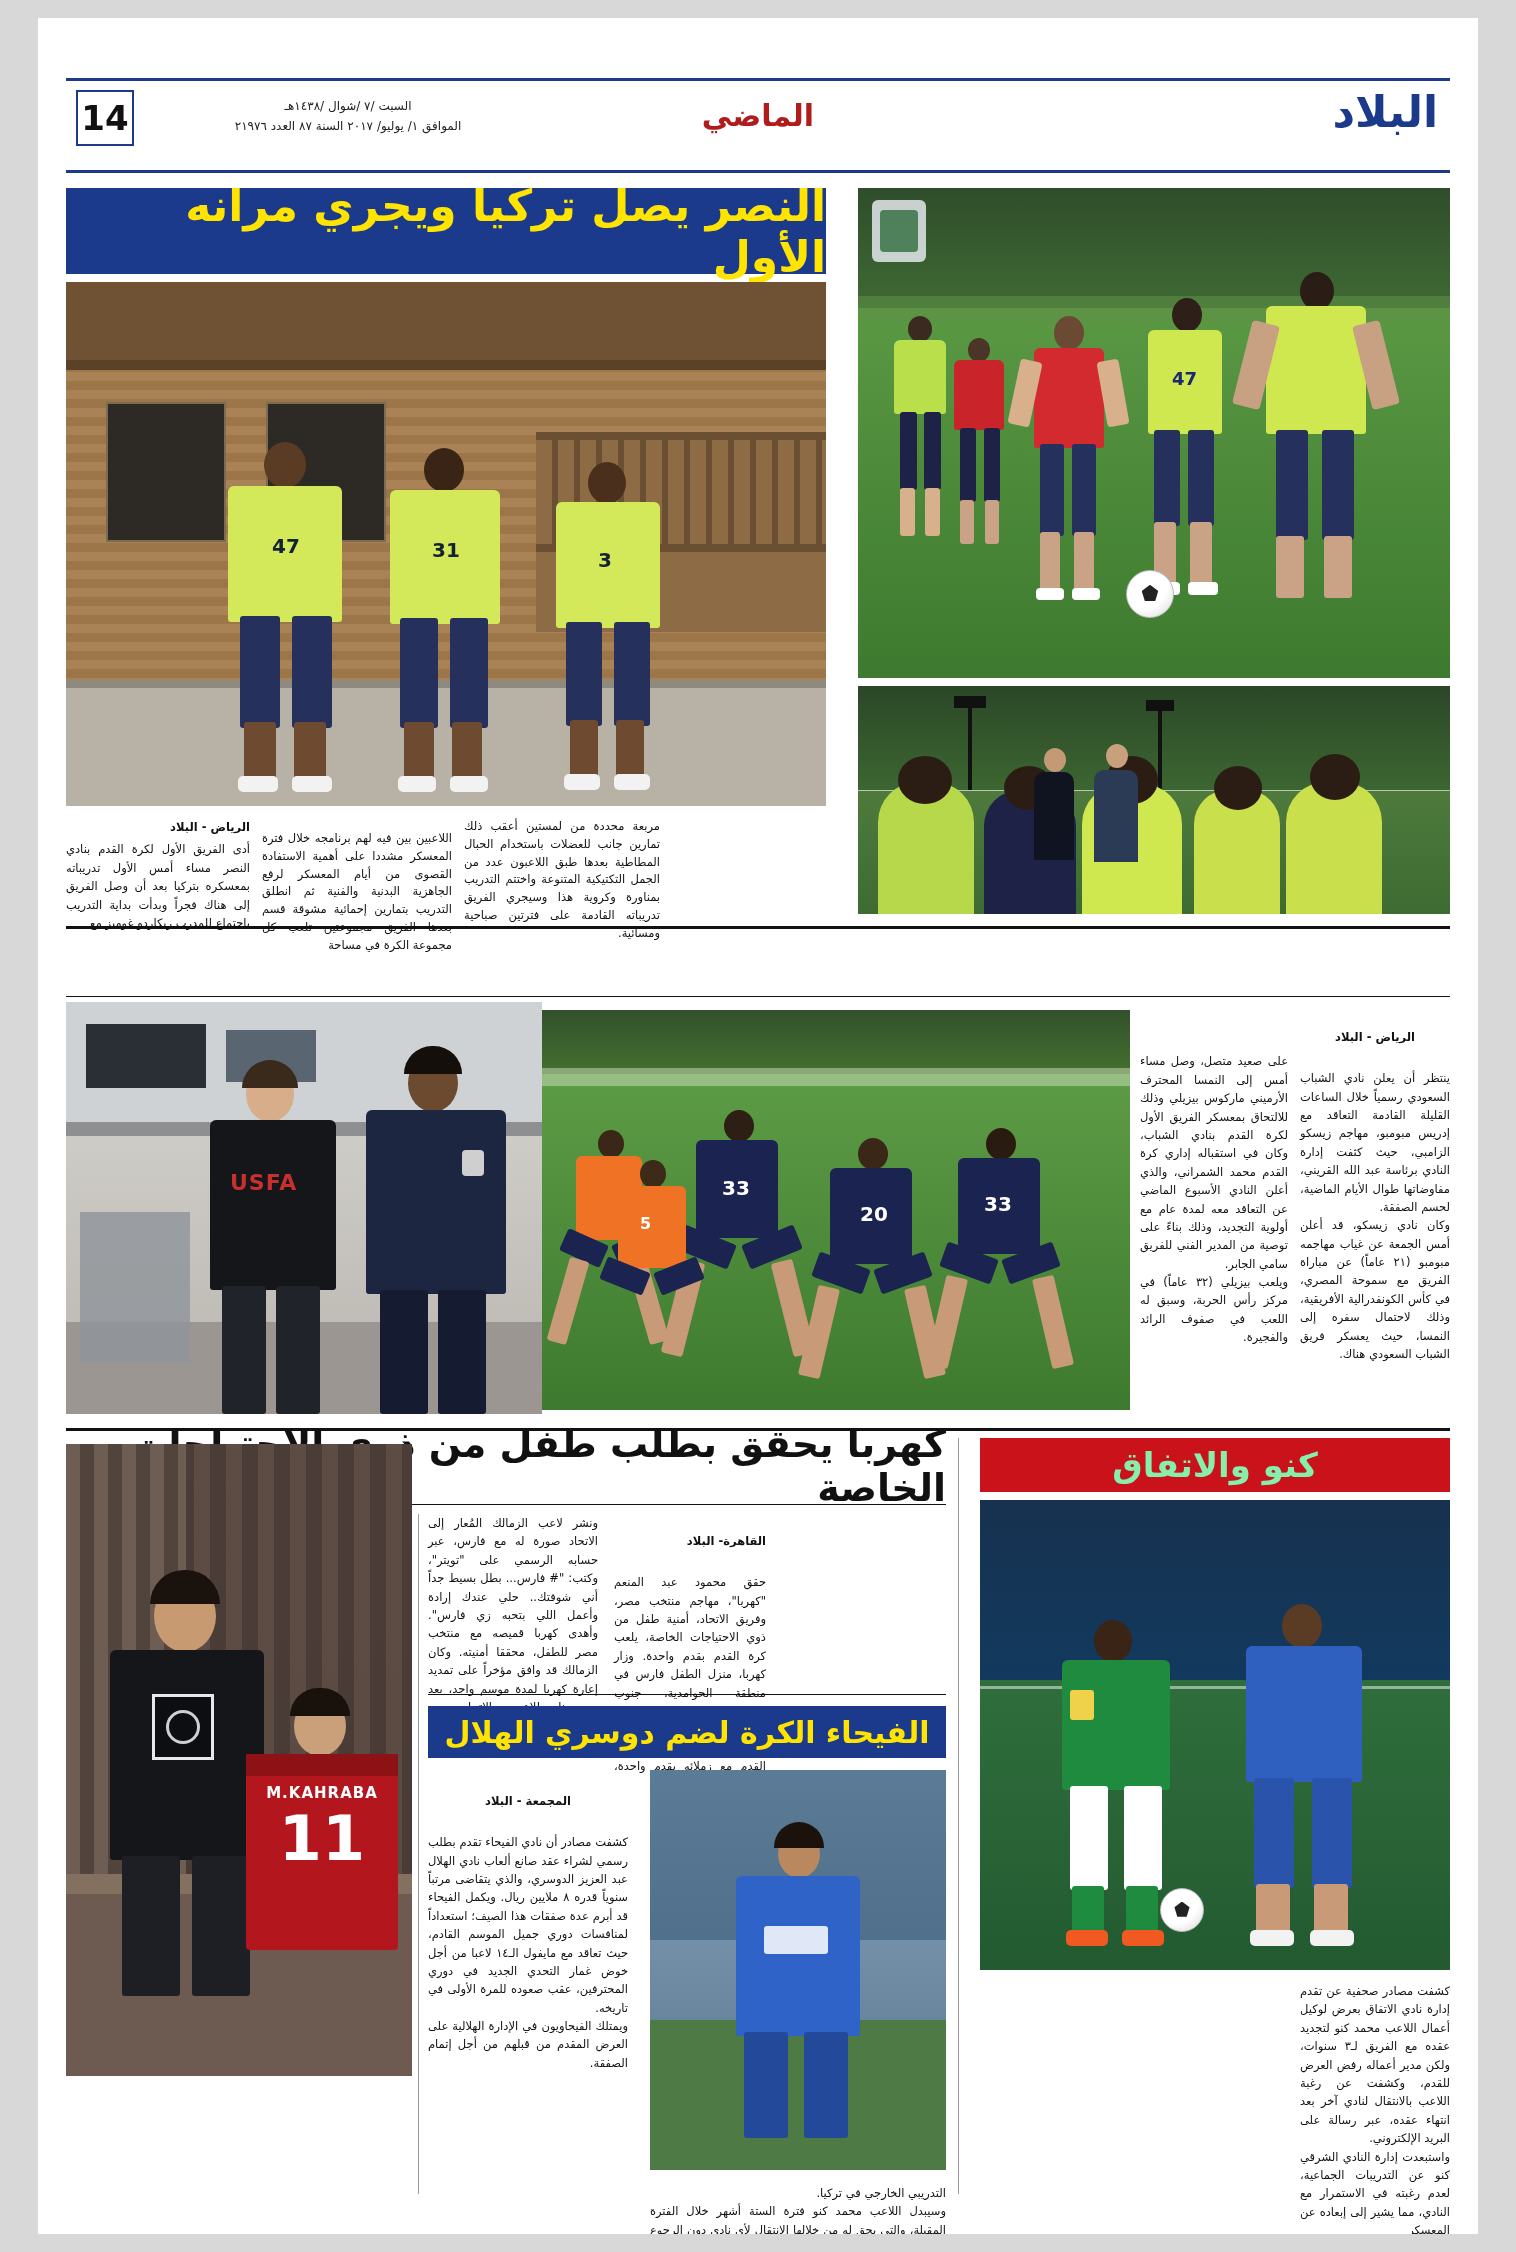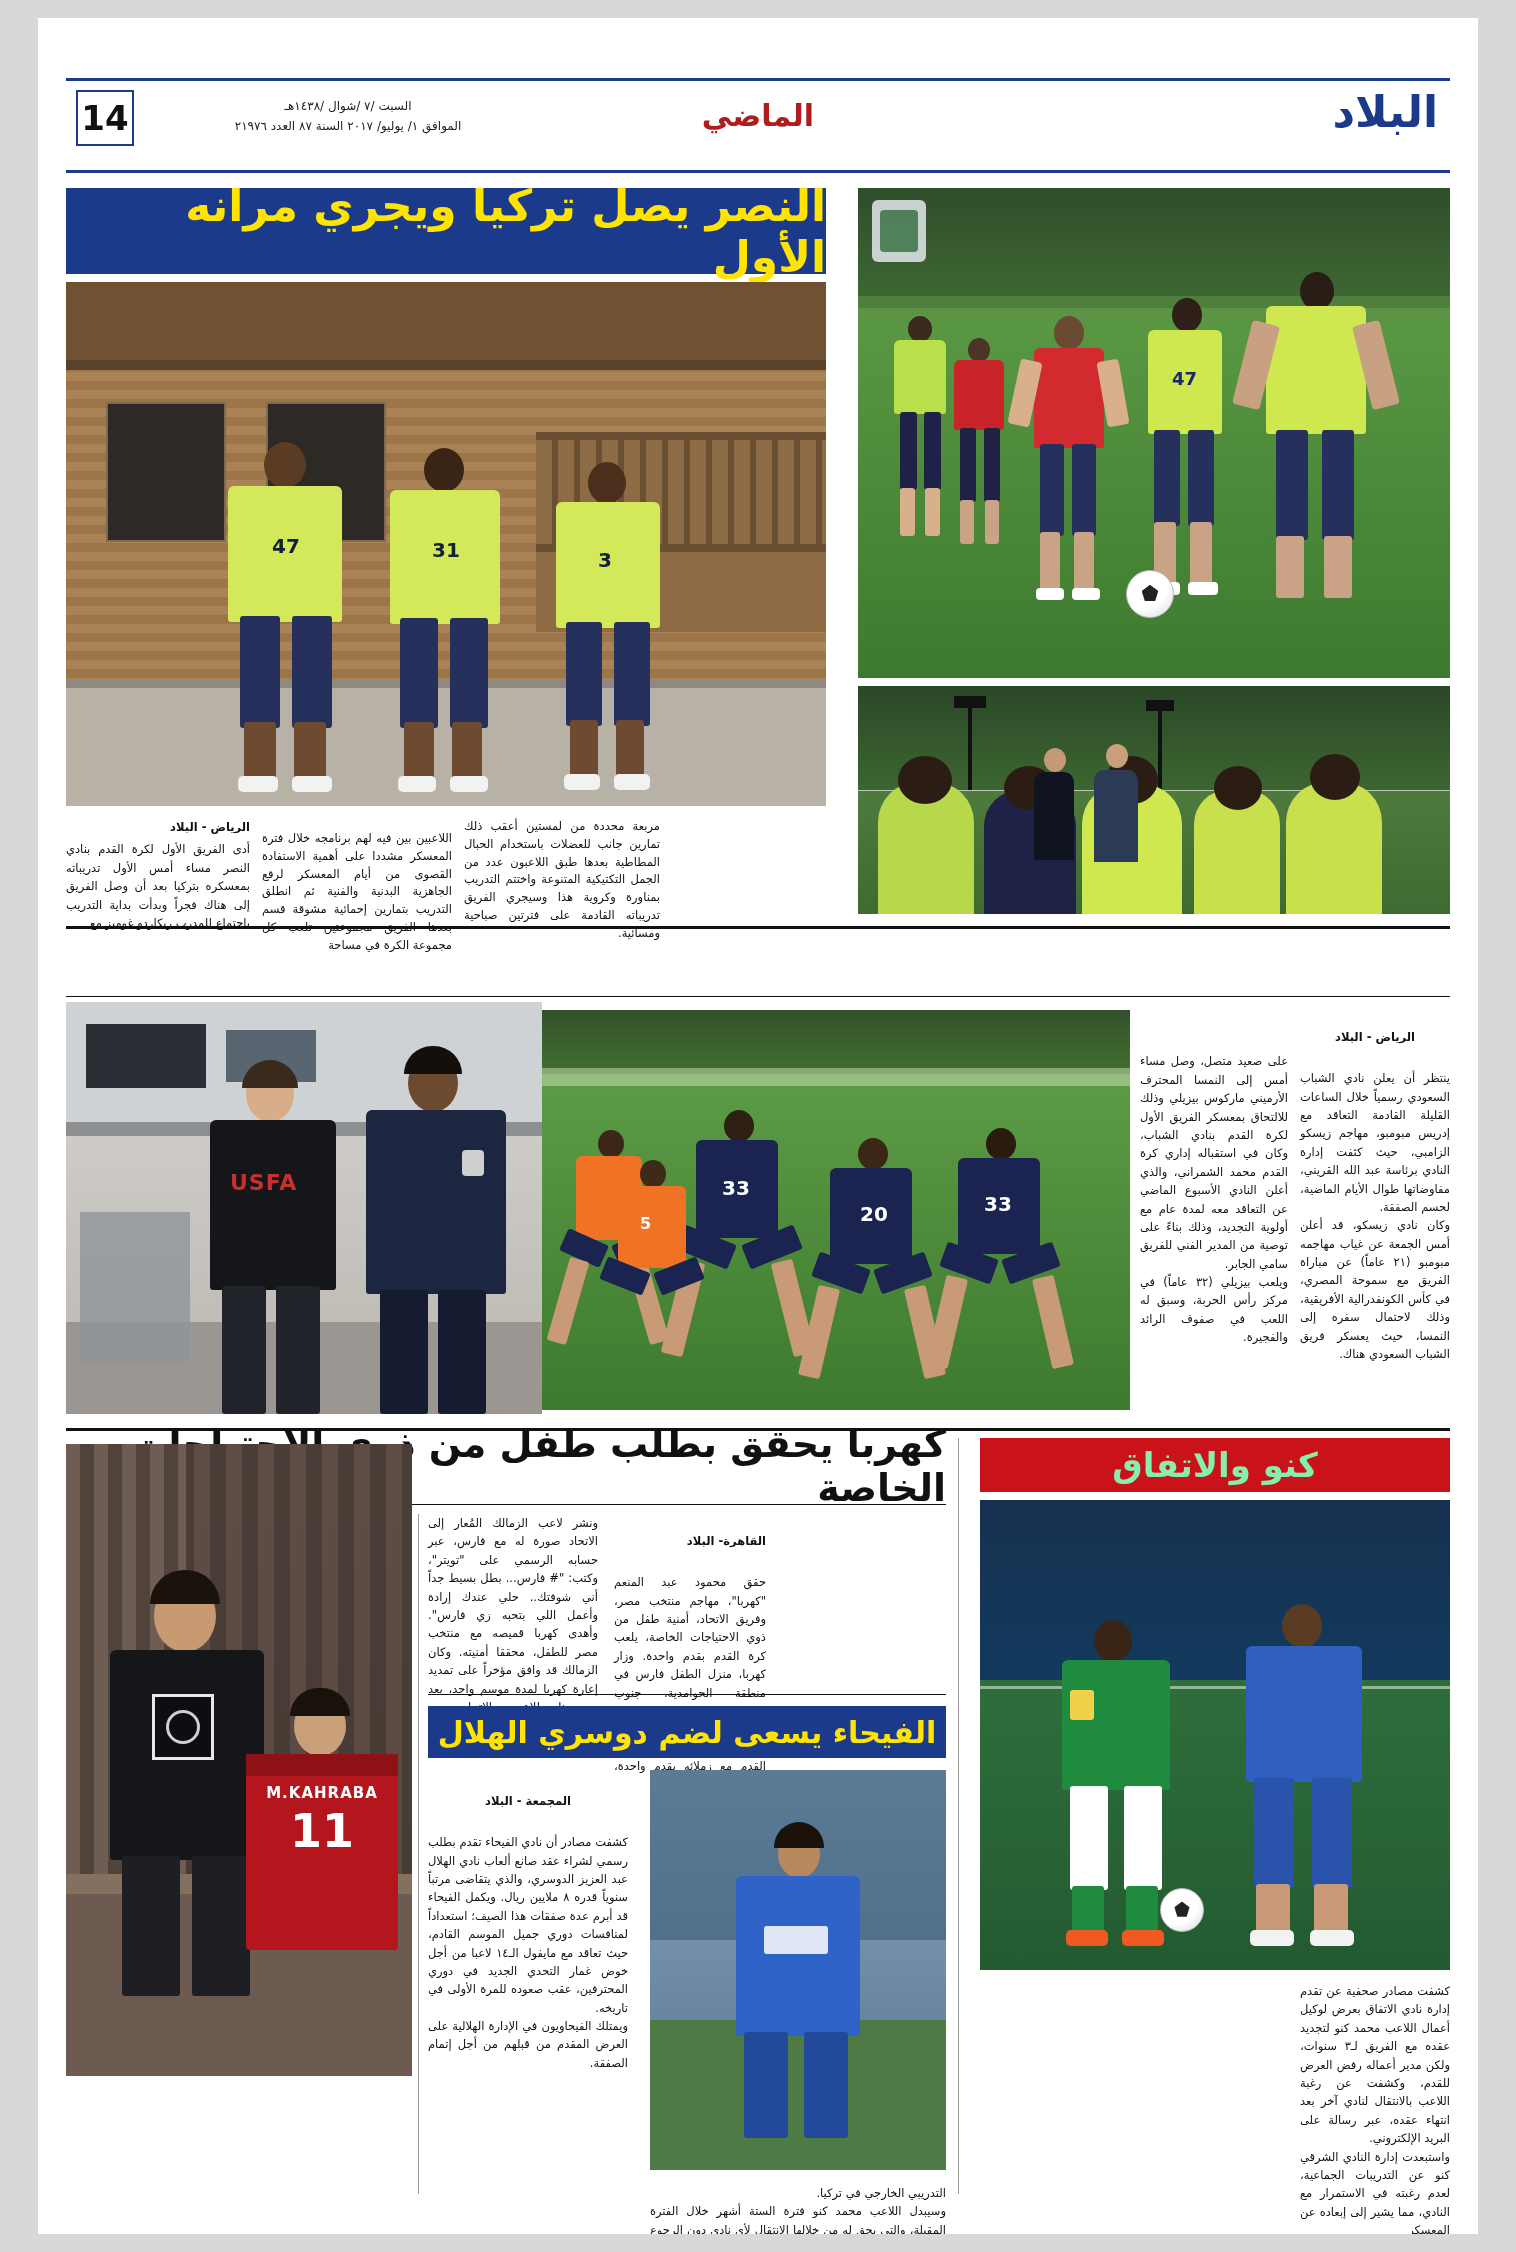--- a/index.html
+++ b/index.html
@@ -445,34 +445,34 @@
       <div class="leg" style="left:92px;top:276px;width:58px;height:140px;background:#1d1f24;"></div>
     </div>
 
     <div class="pl" style="left:176px;top:252px;width:162px;height:330px;">
       <div class="head" style="left:52px;top:0;width:52px;height:60px;background:#caa07a;"></div>
       <div style="position:absolute;left:48px;top:-8px;width:60px;height:28px;border-radius:28px 28px 0 0;background:#19120c;"></div>
 
       <div style="position:absolute;left:4px;top:58px;width:152px;height:196px;background:#b3161d;border-radius:10px 10px 4px 4px;"></div>
       <div style="position:absolute;left:4px;top:58px;width:152px;height:22px;background:#8e1116;"></div>
       <div style="position:absolute;left:18px;top:88px;width:124px;text-align:center;color:#fff;font-size:15px;font-weight:bold;letter-spacing:1px;">M.KAHRABA</div>
-      <div style="position:absolute;left:18px;top:112px;width:124px;text-align:center;color:#fff;font-size:46px;font-weight:bold;line-height:1;">11</div>
+      <div style="position:absolute;left:18px;top:112px;width:124px;text-align:center;color:#fff;font-size:62px;font-weight:bold;line-height:1;">11</div>
     </div>
   </div>
 
   <div class="body-col" style="left:576px; top:1496px; width:152px; white-space:pre-line;">
     <div class="dek" style="margin-bottom:4px;">القاهرة- البلاد</div>
     <div>حقق محمود عبد المنعم "كهربا"، مهاجم منتخب مصر، وفريق الاتحاد، أمنية طفل من ذوي الاحتياجات الخاصة، يلعب كرة القدم بقدم واحدة. وزار كهربا، منزل الطفل فارس في منطقة الحوامدية، جنوب القاهرة، بعدما شاهد مقطع فيديو للطفل الذي لا يتجاوز عمره ١٢ عاماً، وهو يلعب كرة القدم مع زملائه بقدم واحدة، بعد بتر قدمه اليسرى.</div>
   </div>
   <div class="body-col" style="left:390px; top:1496px; width:170px; white-space:pre-line;">ونشر لاعب الزمالك المُعار إلى الاتحاد صورة له مع فارس، عبر حسابه الرسمي على "تويتر"، وكتب: "# فارس... بطل بسيط جداً أني شوفتك.. حلي عندك إرادة وأعمل اللي بتحبه زي فارس". وأهدى كهربا قميصه مع منتخب مصر للطفل، محققا أمنيته. وكان الزمالك قد وافق مؤخراً على تمديد إعارة كهربا لمدة موسم واحد، بعد موسم ناجح للاعب مع الاتحاد.</div>
 
   <div class="hr-thin" style="left:390px; top:1676px; width:518px;"></div>
 
   <div class="banner-blue" style="left:390px; top:1688px; width:518px; height:52px; font-size:30px;">
-    <span>الفيحاء يسعى لضم دوسري الهلال</span>
+    <span>الفيحاء الكرة لضم دوسري الهلال</span>
   </div>
 
   <div class="photo" style="left:612px; top:1752px; width:296px; height:400px;">
     <div class="sky" style="background:linear-gradient(#8aa6bd,#55728c);"></div>
     <div style="position:absolute;left:0;top:0;width:100%;height:170px;background:#2d4f6e;opacity:.5;"></div>
     <div style="position:absolute;left:0;top:250px;width:100%;height:150px;background:#4d7a45;"></div>
     <div class="pl" style="left:58px;top:60px;width:190px;height:340px;">
       <div class="head" style="left:70px;top:0;width:42px;height:48px;background:#b9885f;"></div>
       <div style="position:absolute;left:66px;top:-8px;width:50px;height:26px;border-radius:26px 26px 0 0;background:#1b120b;"></div>
       <div class="torso" style="left:28px;top:46px;width:124px;height:160px;background:#2f63c7;"></div>

